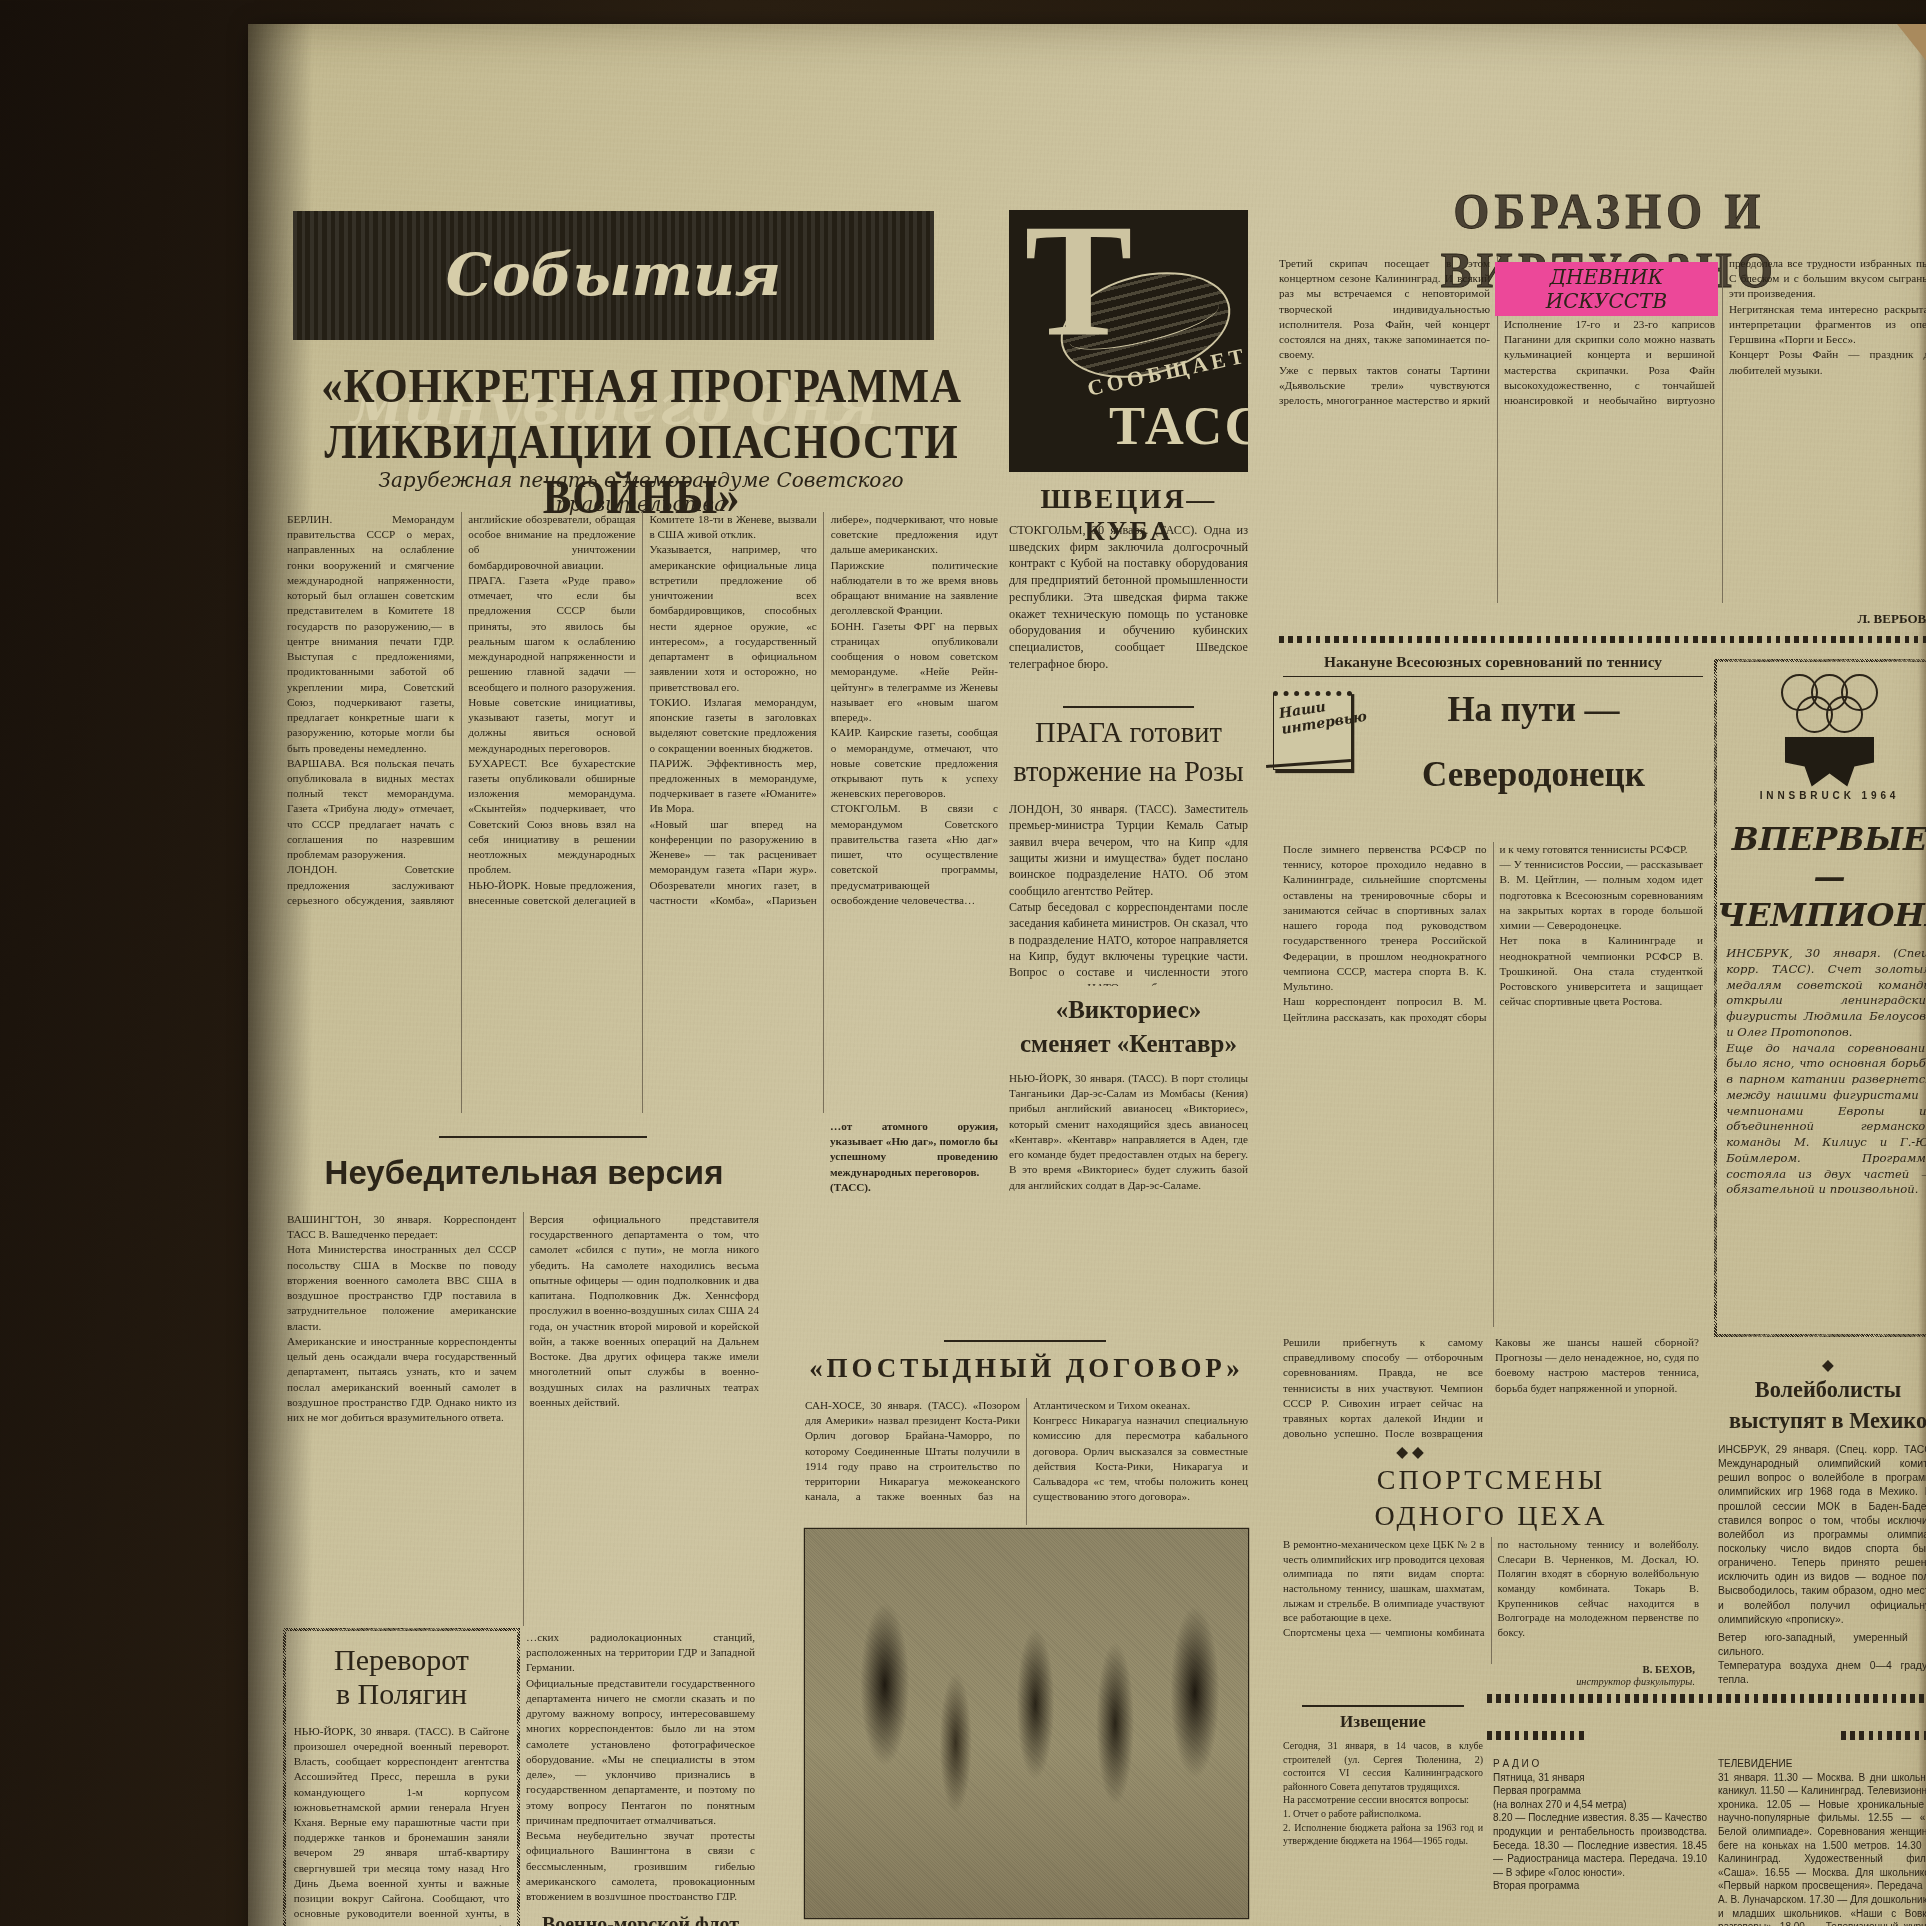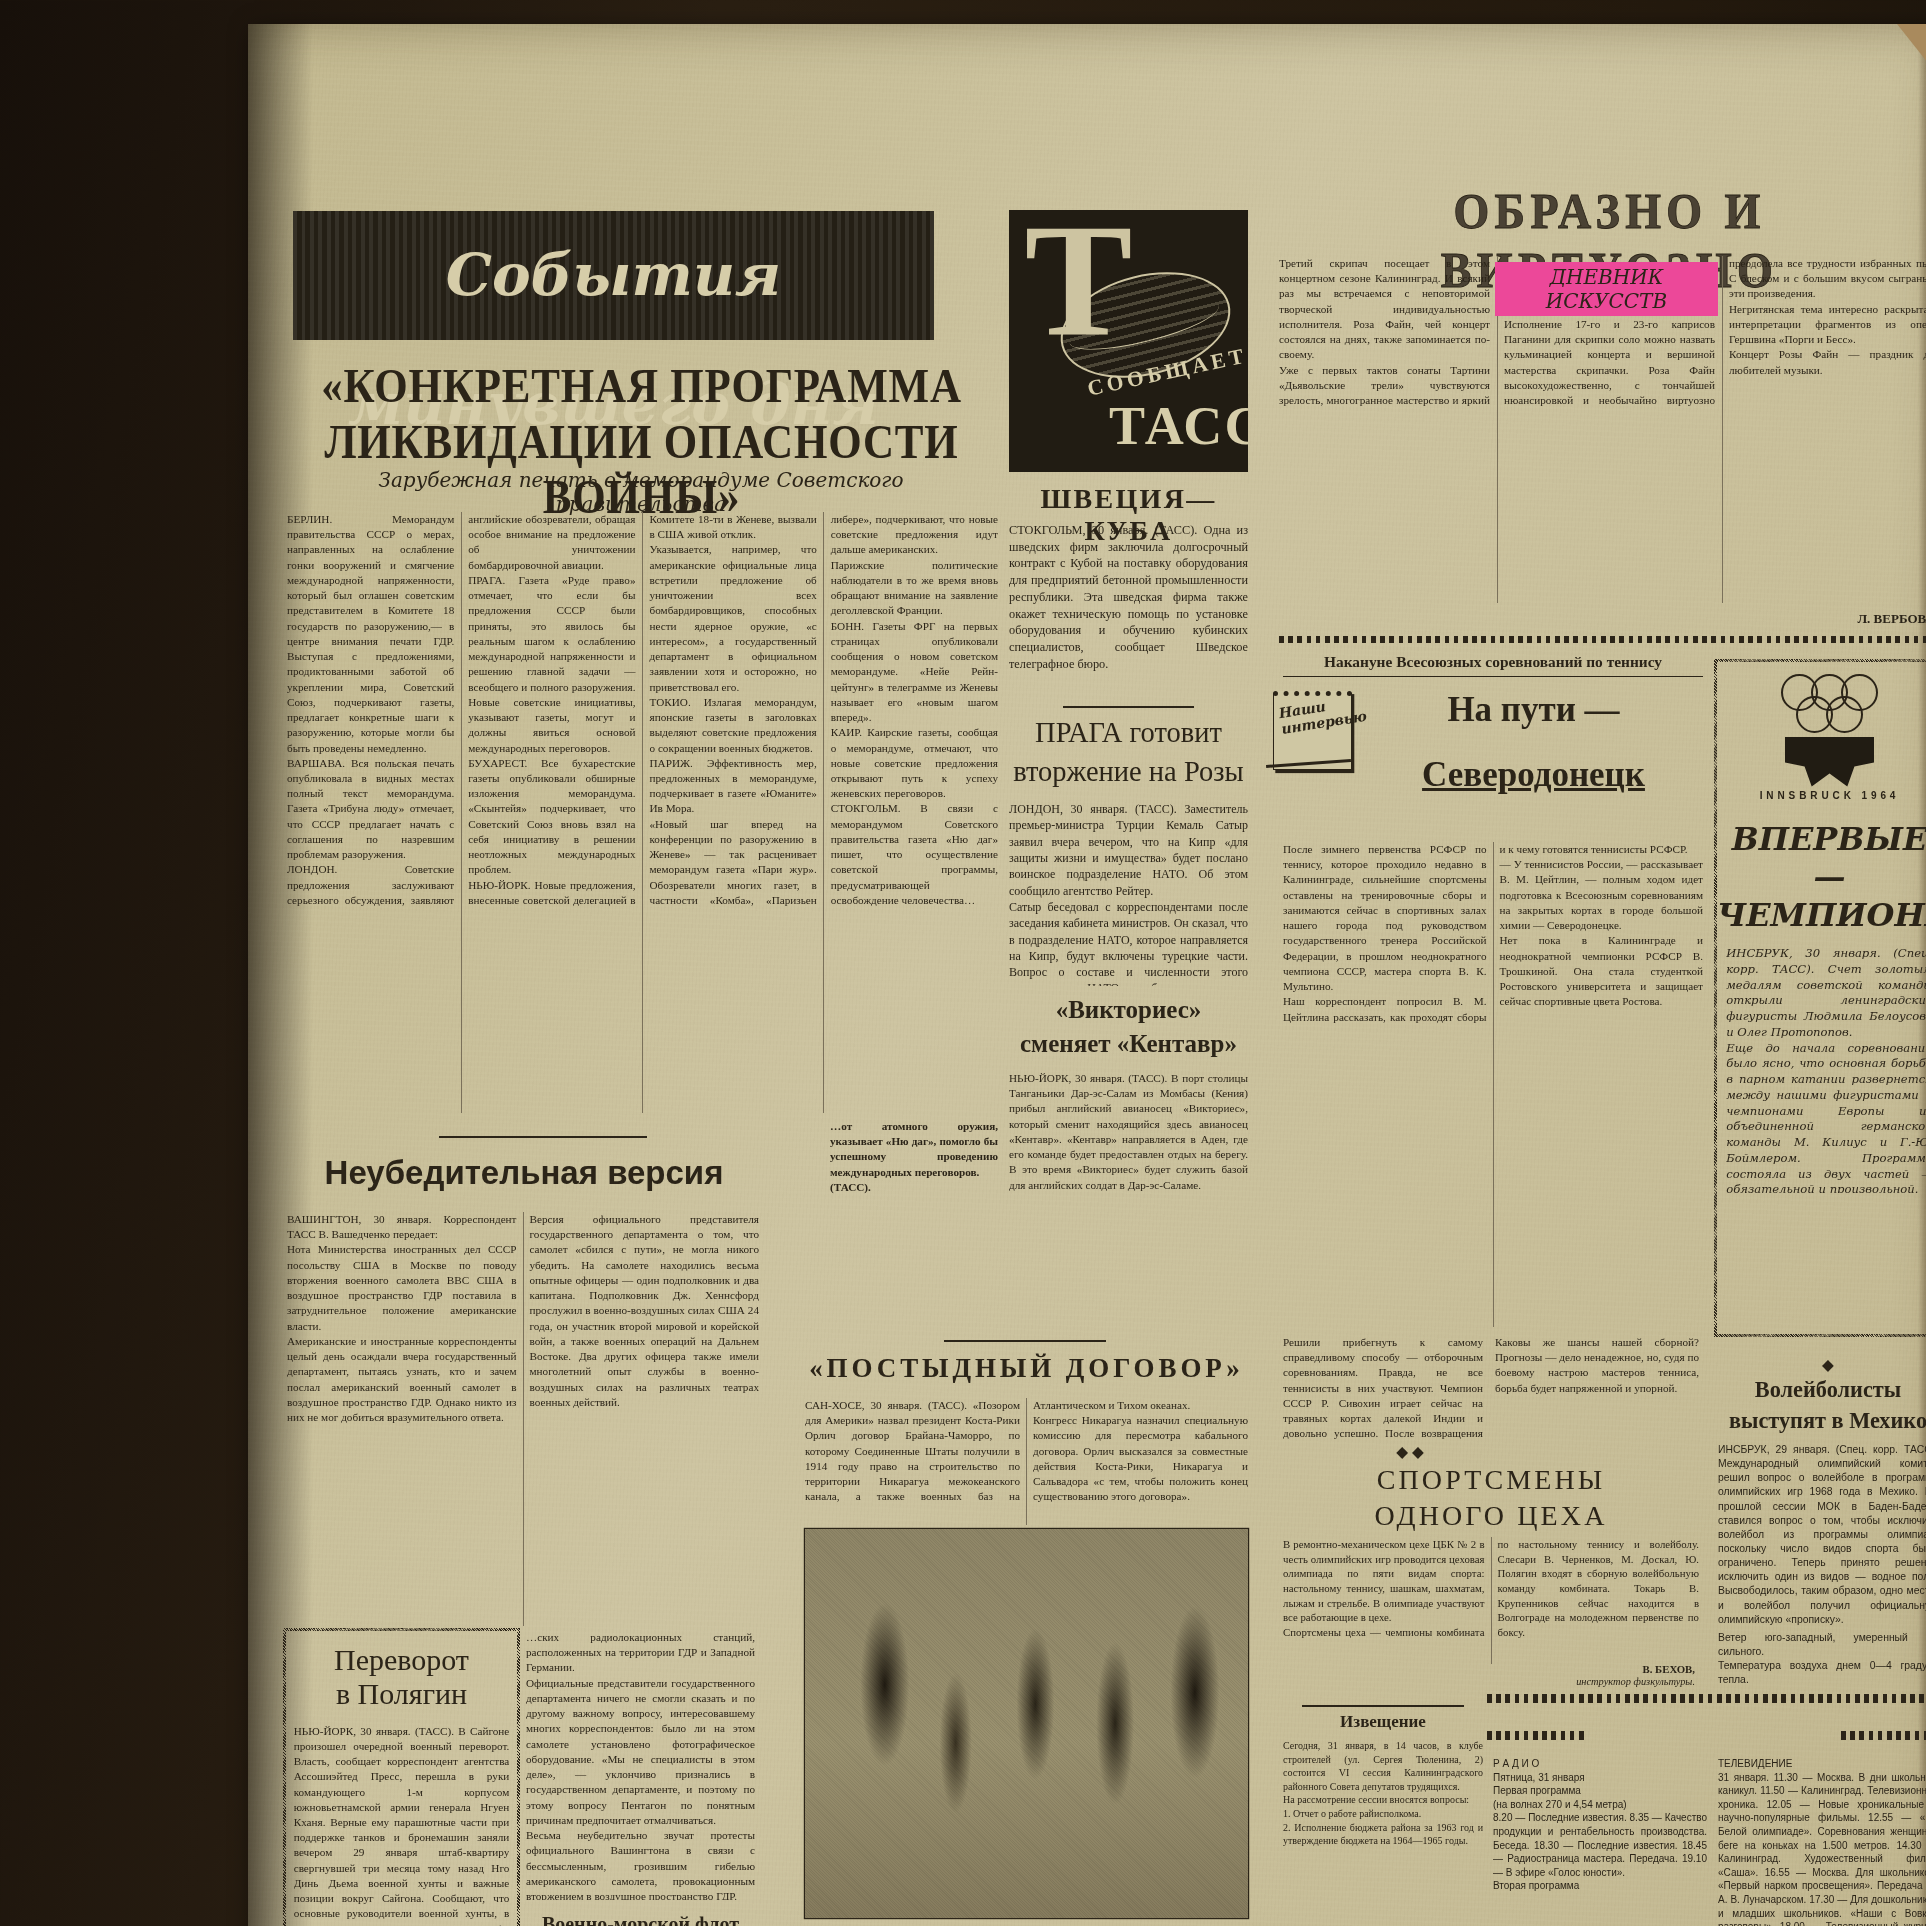--- a/index.html
+++ b/index.html
@@ -104,21 +104,21 @@
 
 <div class="abs hatch" style="left:1279px;top:636px;width:661px;height:7px;"></div>
 
 <div class="abs serif ctr" style="left:1283px;top:653px;width:420px;font-size:15.4px;font-weight:bold;border-bottom:1.5px solid #2b2418;padding-bottom:4.6px;">Накануне Всесоюзных соревнований по теннису</div>
 <div class="abs" style="left:1273px;top:691px;width:77px;height:73px;background:#cfc7a3;border:1.5px solid #2b2418;border-top:5.4px dotted #2b2418;box-shadow:2.3px 3.1px 0 #2b2418;">
   <div class="script" style="font-size:14px;font-weight:bold;padding:5.4px 3.9px 0 5.4px;transform:rotate(-9deg);white-space:pre-line;line-height:1.1;">Наши
 интервью</div>
   <div class="abs" style="left:-7.7px;bottom:3.9px;width:85px;height:3.1px;background:#2b2418;transform:rotate(-4deg);"></div>
 </div>
 <div class="abs serif ctr" style="left:1364px;top:690px;width:339px;font-size:35px;font-weight:bold;">На пути —</div>
-<div class="abs serif ctr" style="left:1364px;top:755px;width:339px;font-size:35px;font-weight:bold;text-decoration:underline;">Северодонецк</div>
+<div class="abs serif ctr" style="left:1364px;top:755px;width:339px;font-size:35px;font-weight:bold;">Северодонецк</div>
 <div class="abs body-text cols2" style="left:1283px;top:842px;width:420px;height:485px;">После зимнего первенства РСФСР по теннису, которое проходило недавно в Калининграде, сильнейшие спортсмены оставлены на тренировочные сборы и занимаются сейчас в спортивных залах нашего города под руководством государственного тренера Российской Федерации, в прошлом неоднократного чемпиона СССР, мастера спорта В. К. Мультино.
 Наш корреспондент попросил В. М. Цейтлина рассказать, как проходят сборы и к чему готовятся теннисисты РСФСР.
 — У теннисистов России, — рассказывает В. М. Цейтлин, — полным ходом идет подготовка к Всесоюзным соревнованиям на закрытых кортах в городе большой химии — Северодонецке.
 Нет пока в Калининграде и неоднократной чемпионки РСФСР В. Трошкиной. Она стала студенткой Ростовского университета и защищает сейчас спортивные цвета Ростова.</div>
 <div class="abs body-text" style="left:1283px;top:1335px;width:200px;height:106px;">Решили прибегнуть к самому справедливому способу — отборочным соревнованиям. Правда, не все теннисисты в них участвуют. Чемпион СССР Р. Сивохин играет сейчас на травяных кортах далекой Индии и довольно успешно. После возвращения на Родину он приедет в Северодонецк.</div>
 <div class="abs body-text" style="left:1495px;top:1335px;width:204px;height:89px;">Каковы же шансы нашей сборной? Прогнозы — дело ненадежное, но, судя по боевому настрою мастеров тенниса, борьба будет напряженной и упорной.</div>
 
 <div class="abs wavybox" style="left:1714px;top:659px;width:225px;height:672px;">
   <div class="ctr" style="margin-top:11.6px;">
     <span class="ring"></span><span class="ring" style="margin-left:-7px;"></span><span class="ring" style="margin-left:-7px;"></span><br>

